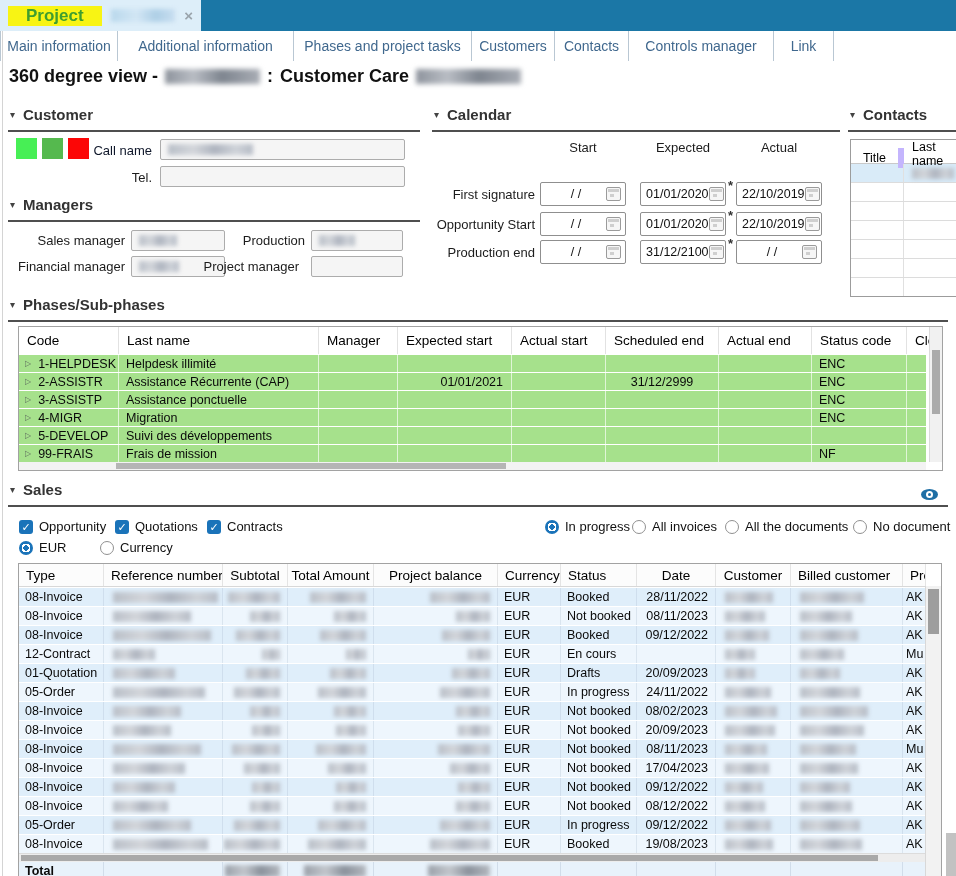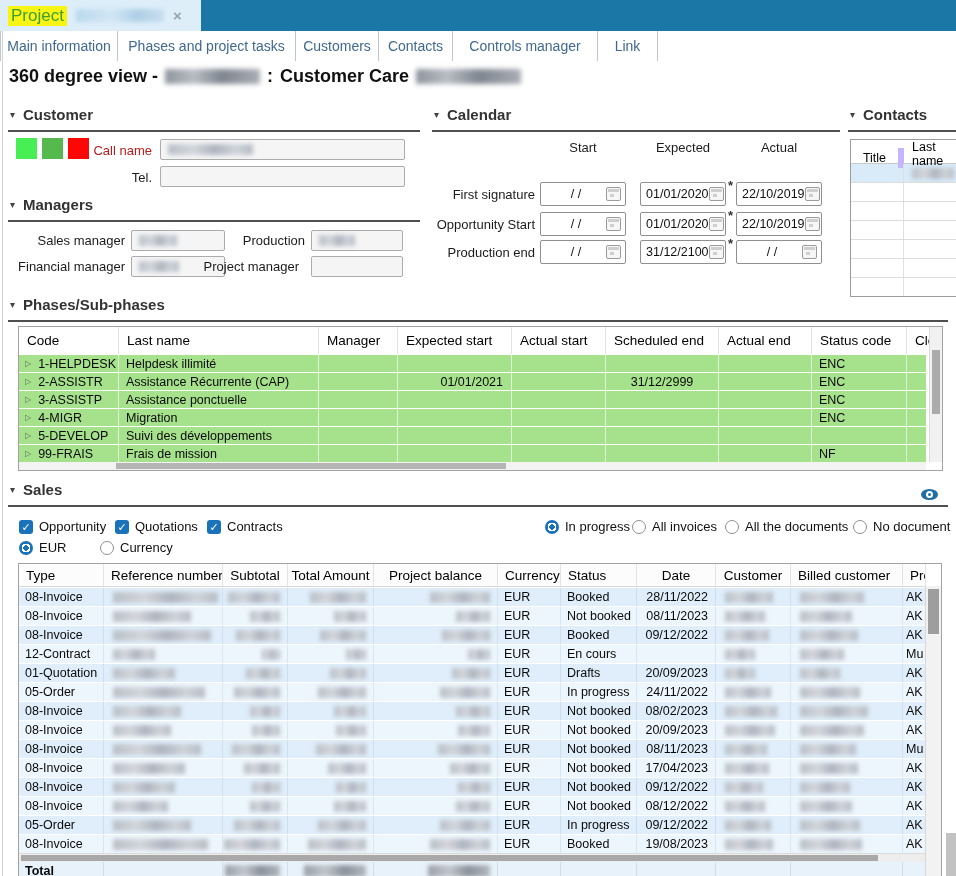--- a/index.html
+++ b/index.html
@@ -8,41 +8,41 @@
   .blur{display:inline-block;height:11px;border-radius:1px;filter:blur(2px);
         background:linear-gradient(90deg,#b9bfc8,#d3d6db 30%,#aeb4bf 55%,#cfd3d9 80%,#b6bcc6);}
   .blur.dark{height:15px;filter:blur(2.5px);
         background:linear-gradient(90deg,#8d939c,#b9bdc4 30%,#7e858f 60%,#a9adb5);}
   .blur.blue{background:linear-gradient(90deg,#b9d8ec,#d2e6f4 40%,#aecfe6 70%,#c8def0);height:13px;}
   .blur.tot{height:12px;background:linear-gradient(90deg,#9aa0a9,#c2c6cc 35%,#8b929c 65%,#b4b8bf);}
   
   .titlebar{position:absolute;left:0;top:0;width:956px;height:31px;background:#1b77a6;display:flex;}
   .doc-tab{width:201px;height:31px;background:#ddeef9;display:flex;align-items:center;
            padding:0 8px;box-sizing:border-box;gap:9px;}
-  .doc-title{font-size:17px;color:#3f9e2f;background:#f8f414;padding:0 3px;white-space:nowrap;}
+  .doc-title{font-size:17px;color:#3f9e2f;background:#f8f414;padding:0 18px;white-space:nowrap;font-weight:bold;}
   .close-x{color:#9aa4ac;font-size:15px;font-weight:bold;line-height:1;}
   
   .tabs{position:absolute;left:0;top:31px;width:970px;height:30px;display:flex;background:#fff;}
   .tab{font-size:14px;color:#40688e;display:flex;align-items:center;justify-content:center;
        border-right:1px solid #b9c7d3;box-sizing:border-box;white-space:nowrap;overflow:hidden;flex:none;}
   .tab:first-child{border-left:1px solid #b9c7d3;}
   .tab.active{background:#f8f414;color:#222;}
   
   .page-title{position:absolute;left:9px;top:66px;font-size:18px;font-weight:bold;color:#111;
               display:flex;align-items:center;gap:7px;white-space:nowrap;}
   .win-edge{position:absolute;left:2px;top:31px;bottom:0;width:1px;background:#d4d4d4;}
   .corner-scroll{position:absolute;left:946px;top:833px;width:10px;height:43px;background:#c2c2c2;}
   
   .sec{position:absolute;}
   .sec-hdr{display:flex;align-items:center;gap:8px;font-size:15px;font-weight:bold;color:#333;
            border-bottom:2px solid #4f4f4f;padding:3px 0 7px 2px;}
   .sec-arrow{font-size:10px;color:#444;font-weight:normal;}
   .abs{position:absolute;}
   .lbl{position:absolute;font-size:13px;color:#1c1c1c;text-align:right;white-space:nowrap;}
-  .lbl.blue{color:#b91c1c;}
+  .lbl.blue{color:#0f172a;}
   .fld{position:absolute;height:21px;background:#f5f5f5;border:1px solid #acacac;border-radius:2px;
        box-sizing:border-box;display:flex;align-items:center;padding:0 7px;}
   .sq{width:21px;height:21px;display:inline-block;}
   
   .cal-colhdr{position:absolute;width:86px;text-align:center;font-size:13px;color:#1c1c1c;}
   .datef{position:absolute;width:86px;height:24px;background:#fff;border:1px solid #8f8f8f;border-radius:2px;
          box-sizing:border-box;display:flex;align-items:center;padding:0 4px 0 5px;font-size:12.5px;color:#111;}
   .datef .dv{flex:1;text-align:center;white-space:nowrap;}
   .cal-ic{width:13px;height:12px;border:1px solid #9b9b9b;border-radius:2px;background:#f6f6f6;position:relative;flex:none;}
   .cal-ic::before{content:"";position:absolute;left:1px;right:1px;top:1px;height:3px;background:#cfcfcf;}
@@ -119,20 +119,21 @@
   <div class="titlebar">
     <div class="doc-tab">
       <span class="doc-title">Project</span>
       <span class="blur blue" style="width:88px"></span>
       <span class="close-x">×</span>
     </div>
   </div>
 
   <div class="tabs">
     <div class="tab" style="width:118px">Main information</div>
+    <div class="tab" style="width:176px">Additional information</div>
     <div class="tab" style="width:178px">Phases and project tasks</div>
     <div class="tab" style="width:83px">Customers</div>
     <div class="tab" style="width:74px">Contacts</div>
     <div class="tab" style="width:145px">Controls manager</div>
     <div class="tab" style="width:60px">Link</div>
   </div>
 
   <div class="win-edge"></div>
 
   <div class="page-title">

